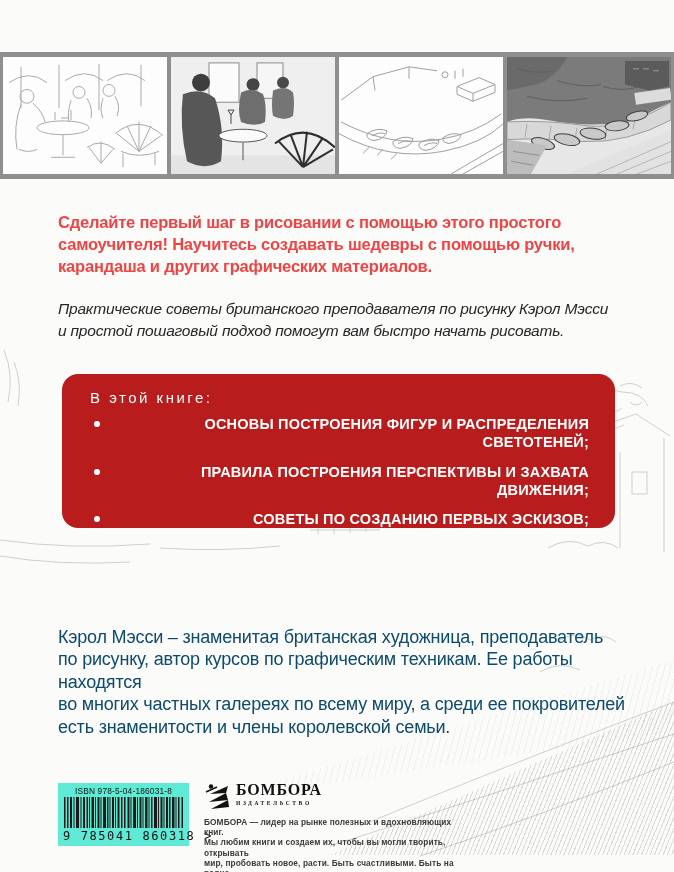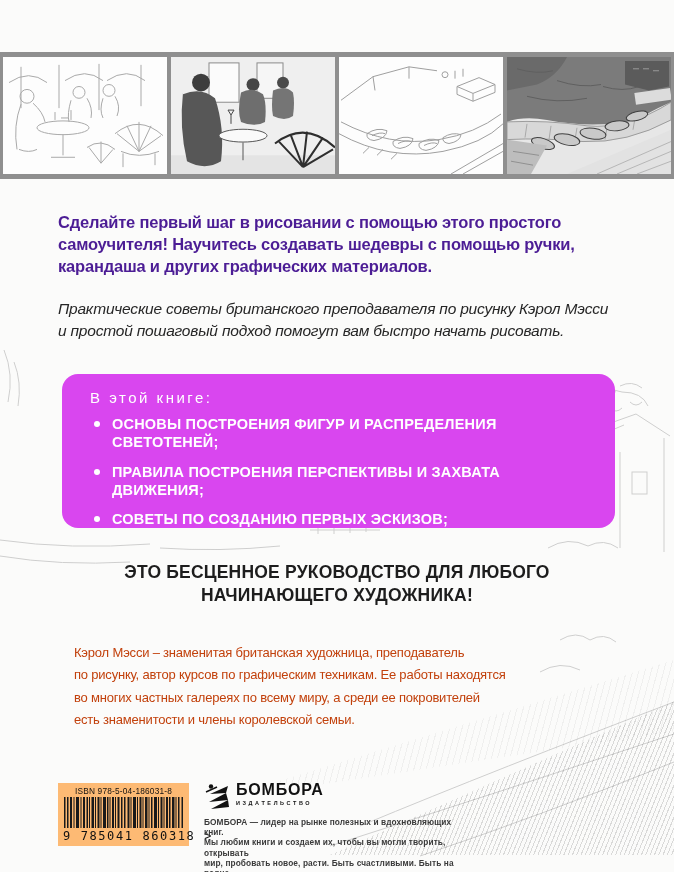--- a/index.html
+++ b/index.html
@@ -25,64 +25,64 @@
   .gallery{
     position:absolute;left:0;top:52px;width:674px;height:127px;z-index:2;
     background:#8f8f8f;box-sizing:border-box;padding:5px 3px;
     display:flex;gap:4px;
   }
   .panel{flex:1 1 0;background:#fdfdfd;overflow:hidden;}
   .panel svg{display:block;width:100%;height:100%;}
   
   .teal-para{
     position:absolute;left:58px;top:211px;width:565px;z-index:2;margin:0;
-    color:#4c1d95;font-size:16.5px;line-height:22px;font-weight:bold;
+    color:#ef4444;font-size:16.5px;line-height:22px;font-weight:bold;
     letter-spacing:-.2px;white-space:pre-line;
   }
   .black-para{
     position:absolute;left:58px;top:298px;width:575px;z-index:2;margin:0;
     color:#262626;font-size:15.5px;line-height:22px;letter-spacing:-.2px;white-space:pre-line;font-style:italic;
   }
   .info-box{
     position:absolute;left:62px;top:374px;width:553px;height:154px;z-index:2;
-    background:#d946ef;border-radius:16px;box-sizing:border-box;
+    background:#b91c1c;border-radius:16px;box-sizing:border-box;
     padding:15px 26px 0 28px;color:#fff;
   }
   .info-title{font-size:15px;letter-spacing:2.5px;font-weight:400;margin-bottom:9px;}
-  .info-list{list-style:none;margin:0;padding:0;}
+  .info-list{list-style:none;margin:0;padding:0;text-align:right;}
   .info-list li{
     position:relative;padding-left:22px;font-weight:bold;font-size:14.5px;
     line-height:18px;margin:0 0 11.5px 0;letter-spacing:.2px;
   }
   .info-list li::before{
     content:"";position:absolute;left:4px;top:6px;width:6px;height:6px;
     border-radius:50%;background:#fff;
   }
   .slogan{
     position:absolute;left:0;top:561px;width:674px;z-index:2;text-align:center;
     color:#1d1d1d;font-weight:bold;font-size:17.5px;line-height:23px;
     letter-spacing:.2px;white-space:pre-line;
   }
   .author-para{
-    position:absolute;left:58px;top:626px;width:590px;z-index:2;margin:16px;
-    color:#c2410c;font-size:13px;line-height:22.4px;letter-spacing:-.2px;white-space:pre-line;
+    position:absolute;left:58px;top:626px;width:590px;z-index:2;margin:0;
+    color:#0c4a6e;font-size:18px;line-height:22.4px;letter-spacing:-.2px;white-space:pre-line;
   }
   
   .barcode-box{
     position:absolute;left:58px;top:783px;width:131px;height:63px;z-index:2;
-    background:#fdba74;box-sizing:border-box;padding:3px 5px 2px 5px;text-align:center;
+    background:#5eead4;box-sizing:border-box;padding:3px 5px 2px 5px;text-align:center;
   }
   .isbn{font-size:8.3px;color:#111;letter-spacing:.2px;margin-bottom:1px;}
   .bars{display:block;margin:0 auto;}
   .digits{
     font-family:"DejaVu Sans Mono", monospace;font-size:12px;color:#111;
     letter-spacing:1.6px;margin-top:1px;white-space:nowrap;
   }
   .publisher{position:absolute;left:204px;top:782px;width:260px;z-index:2;color:#2f2f2f;}
-  .logo-row{display:flex;align-items:flex-start;gap:6px;}
+  .logo-row{display:flex;align-items:flex-start;gap:6px;font-family:Liberation Serif, serif;}
   .logo-icon{flex:0 0 auto;margin-top:1px;}
   .pub-name{font-weight:800;font-size:16px;letter-spacing:.8px;color:#111;line-height:16px;}
   .pub-type{font-size:5.5px;letter-spacing:2.6px;color:#111;margin-top:1.5px;font-weight:bold;}
   .blurb{margin-top:7px;font-size:8.3px;line-height:10.2px;color:#3a3a3a;
     letter-spacing:.1px;white-space:pre-line;font-weight:bold;}
 </style>
 </head>
 <body>
 
 <div class="page">
@@ -206,22 +206,20 @@
 
   <div class="info-box">
     <div class="info-title">В этой книге:</div>
     <ul class="info-list">
       <li>ОСНОВЫ ПОСТРОЕНИЯ ФИГУР И РАСПРЕДЕЛЕНИЯ СВЕТОТЕНЕЙ;</li>
       <li>ПРАВИЛА ПОСТРОЕНИЯ ПЕРСПЕКТИВЫ И ЗАХВАТА ДВИЖЕНИЯ;</li>
       <li>СОВЕТЫ ПО СОЗДАНИЮ ПЕРВЫХ ЭСКИЗОВ;</li>
     </ul>
   </div>
 
-  <div class="slogan">ЭТО БЕСЦЕННОЕ РУКОВОДСТВО ДЛЯ ЛЮБОГО
-НАЧИНАЮЩЕГО ХУДОЖНИКА!</div>
 
   <p class="author-para">Кэрол Мэсси – знаменитая британская художница, преподаватель
 по рисунку, автор курсов по графическим техникам. Ее работы находятся
 во многих частных галереях по всему миру, а среди ее покровителей
 есть знаменитости и члены королевской семьи.</p>
 
   <div class="barcode-box">
     <div class="isbn">ISBN 978-5-04-186031-8</div>
     <svg class="bars" width="119" height="31" viewBox="0 0 119 31">
       <g fill="#1a1a1a">

